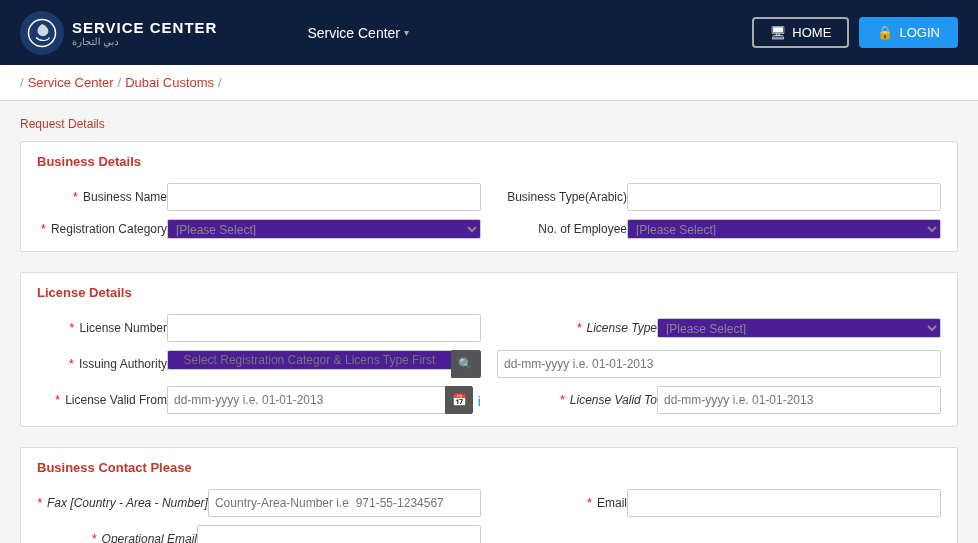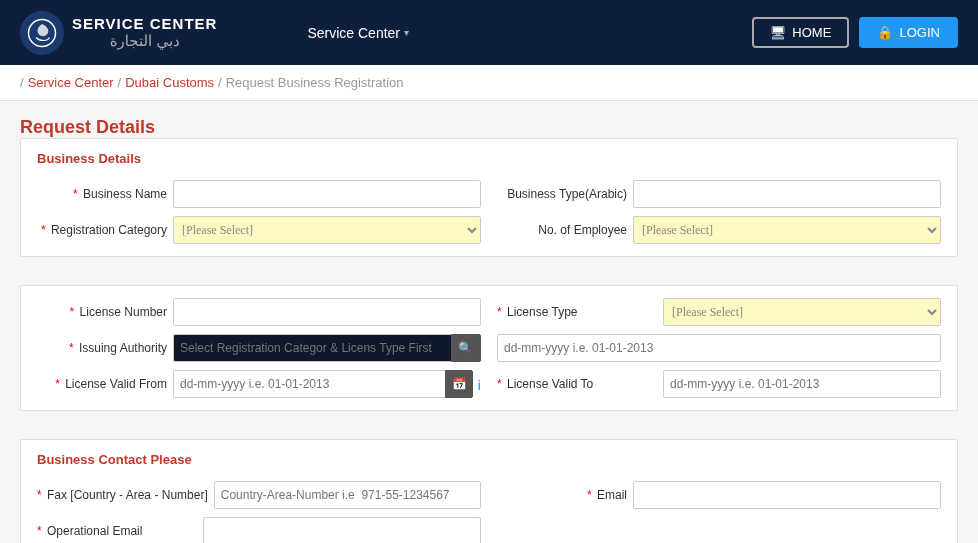--- a/index.html
+++ b/index.html
@@ -28,21 +28,21 @@
     }
     .logo-circle svg { width: 30px; height: 30px; }
     .logo-text-block { display: flex; flex-direction: column; }
     .service-center-label {
       color: white;
       font-size: 15px;
       font-weight: bold;
       letter-spacing: 1px;
       text-transform: uppercase;
     }
-    .dubai-trade-sub { color: #aaa; font-size: 15px; letter-spacing: 1px; text-align: center; }
+    .dubai-trade-sub { color: #aaa; font-size: 10px; letter-spacing: 1px; }
 
     .nav-area { flex: 1; display: flex; align-items: center; padding-left: 60px; }
     .nav-link {
       color: white;
       font-size: 14px;
       display: flex; align-items: center; gap: 4px;
       cursor: pointer;
     }
     .nav-link .chevron { font-size: 10px; color: #aaa; }
 
@@ -78,51 +78,50 @@
       display: flex; align-items: center; gap: 4px;
     }
     .breadcrumb a { color: #c0392b; text-decoration: none; }
     .breadcrumb span { color: #999; }
 
     
     .main { padding: 16px 20px; }
 
     .section-title {
       color: #c0392b;
-      font-size: 18px;
-      font-weight: bold;
-      margin-bottom: 0;
+      font-size: 12px;
+      font-weight: normal;
+      margin-bottom: 10px;
     }
 
     .card {
       background: white;
       border: 1px solid #ddd;
       border-radius: 2px;
-      margin-bottom: 28px;
+      margin-bottom: 20px;
       padding: 12px 16px;
     }
 
     .card-title {
       color: #c0392b;
       font-size: 13px;
       font-weight: bold;
       margin-bottom: 10px;
       padding-bottom: 4px;
     }
 
     .form-grid {
       display: grid;
       grid-template-columns: 1fr 1fr;
       gap: 8px 16px;
     }
 
     .form-row {
       display: flex;
       align-items: center;
-      gap: 6px;
     }
     .form-label {
       min-width: 130px;
       text-align: right;
       font-size: 12px;
       color: #333;
       white-space: nowrap;
     }
     .form-label .required { color: red; margin-right: 2px; }
     .form-input {
@@ -130,46 +129,46 @@
       height: 28px;
       border: 1px solid #ccc;
       border-radius: 2px;
       padding: 2px 6px;
       font-size: 12px;
       color: #333;
       outline: none;
     }
     .form-select {
       flex: 1;
-      height: 28px;
+      height: 20px;
       border: 1px solid #ccc;
       border-radius: 2px;
       padding: 2px 4px;
       font-size: 12px;
       color: #888;
-      background: #fef9c3;
+      background: #4c1d95;
       outline: none;
-      font-family: Liberation Serif, serif;
     }
 
     .input-with-btn {
       flex: 1;
       display: flex;
     }
     .input-with-btn input {
       flex: 1;
-      height: 28px;
+      height: 20px;
       border: 1px solid #ccc;
       border-right: none;
       border-radius: 2px 0 0 2px;
       padding: 2px 6px;
       font-size: 12px;
       color: #888;
       outline: none;
-      background: #0f172a;
+      background: #4c1d95;
+      text-align: center;
     }
     .search-btn {
       width: 30px;
       height: 28px;
       background: #555;
       border: 1px solid #555;
       border-radius: 0 2px 2px 0;
       color: white;
       cursor: pointer;
       display: flex; align-items: center; justify-content: center;
@@ -205,24 +204,25 @@
     }
     .info-icon {
       margin-left: 4px;
       color: #2196f3;
       font-size: 14px;
       cursor: pointer;
     }
 
     .form-label-small {
       min-width: 160px;
-      text-align: left;
+      text-align: right;
       font-size: 12px;
       color: #333;
       white-space: nowrap;
+      font-style: italic;
     }
   </style>
 </head>
 <body>
 
 <header class="header">
   <div class="logo-area">
     <div class="logo-circle">
       <svg viewBox="0 0 40 40" fill="none" xmlns="http://www.w3.org/2000/svg">
         <circle cx="20" cy="20" r="18" stroke="white" stroke-width="2" fill="none"></circle>
@@ -254,21 +254,20 @@
     </button>
   </div>
 </header>
 
 <div class="breadcrumb">
   <span>/</span>
   <a href="#">Service Center</a>
   <span>/</span>
   <a href="#">Dubai Customs</a>
   <span>/</span>
-  <span>Request Business Registration</span>
 </div>
 
 <div class="main">
   <div class="section-title">Request Details</div>
 
   <div class="card">
     <div class="card-title">Business Details</div>
     <div class="form-grid">
 
       <div class="form-row">
@@ -292,20 +291,21 @@
         <span class="form-label">No. of Employee</span>
         <select class="form-select">
           <option value="">[Please Select]</option>
         </select>
       </div>
 
     </div>
   </div>
 
   <div class="card">
+    <div class="card-title">License Details</div>
     <div class="form-grid">
 
       <div class="form-row">
         <span class="form-label"><span class="required">*</span> License Number</span>
         <input class="form-input" type="text" value="" style="">
       </div>
 
       <div class="form-row">
         <span class="form-label form-label-small"><span class="required">*</span> License Type</span>
         <select class="form-select">

